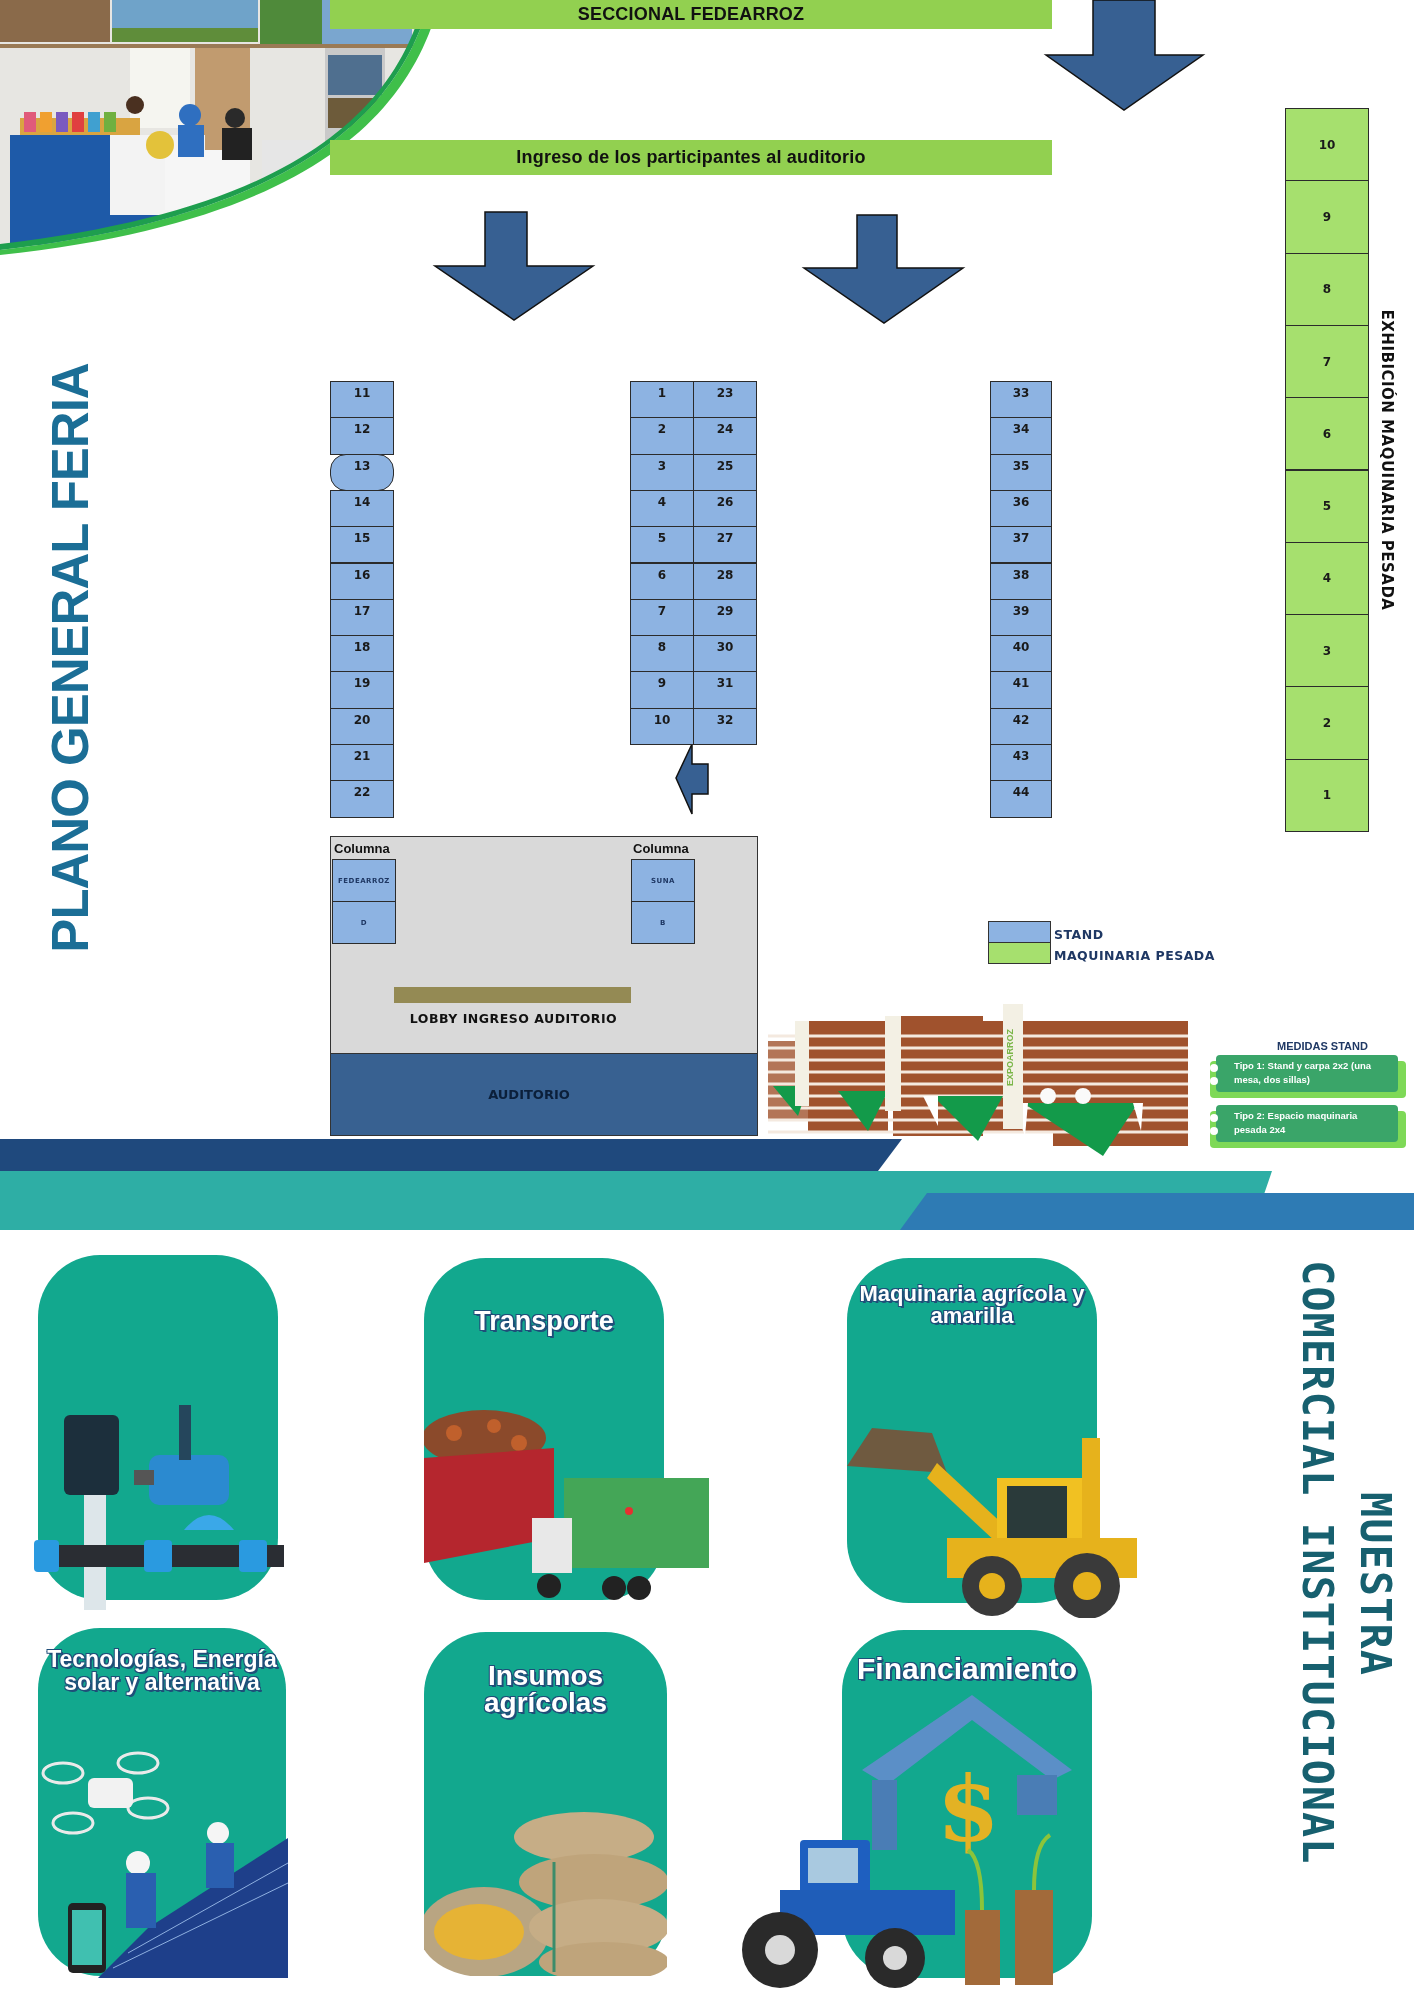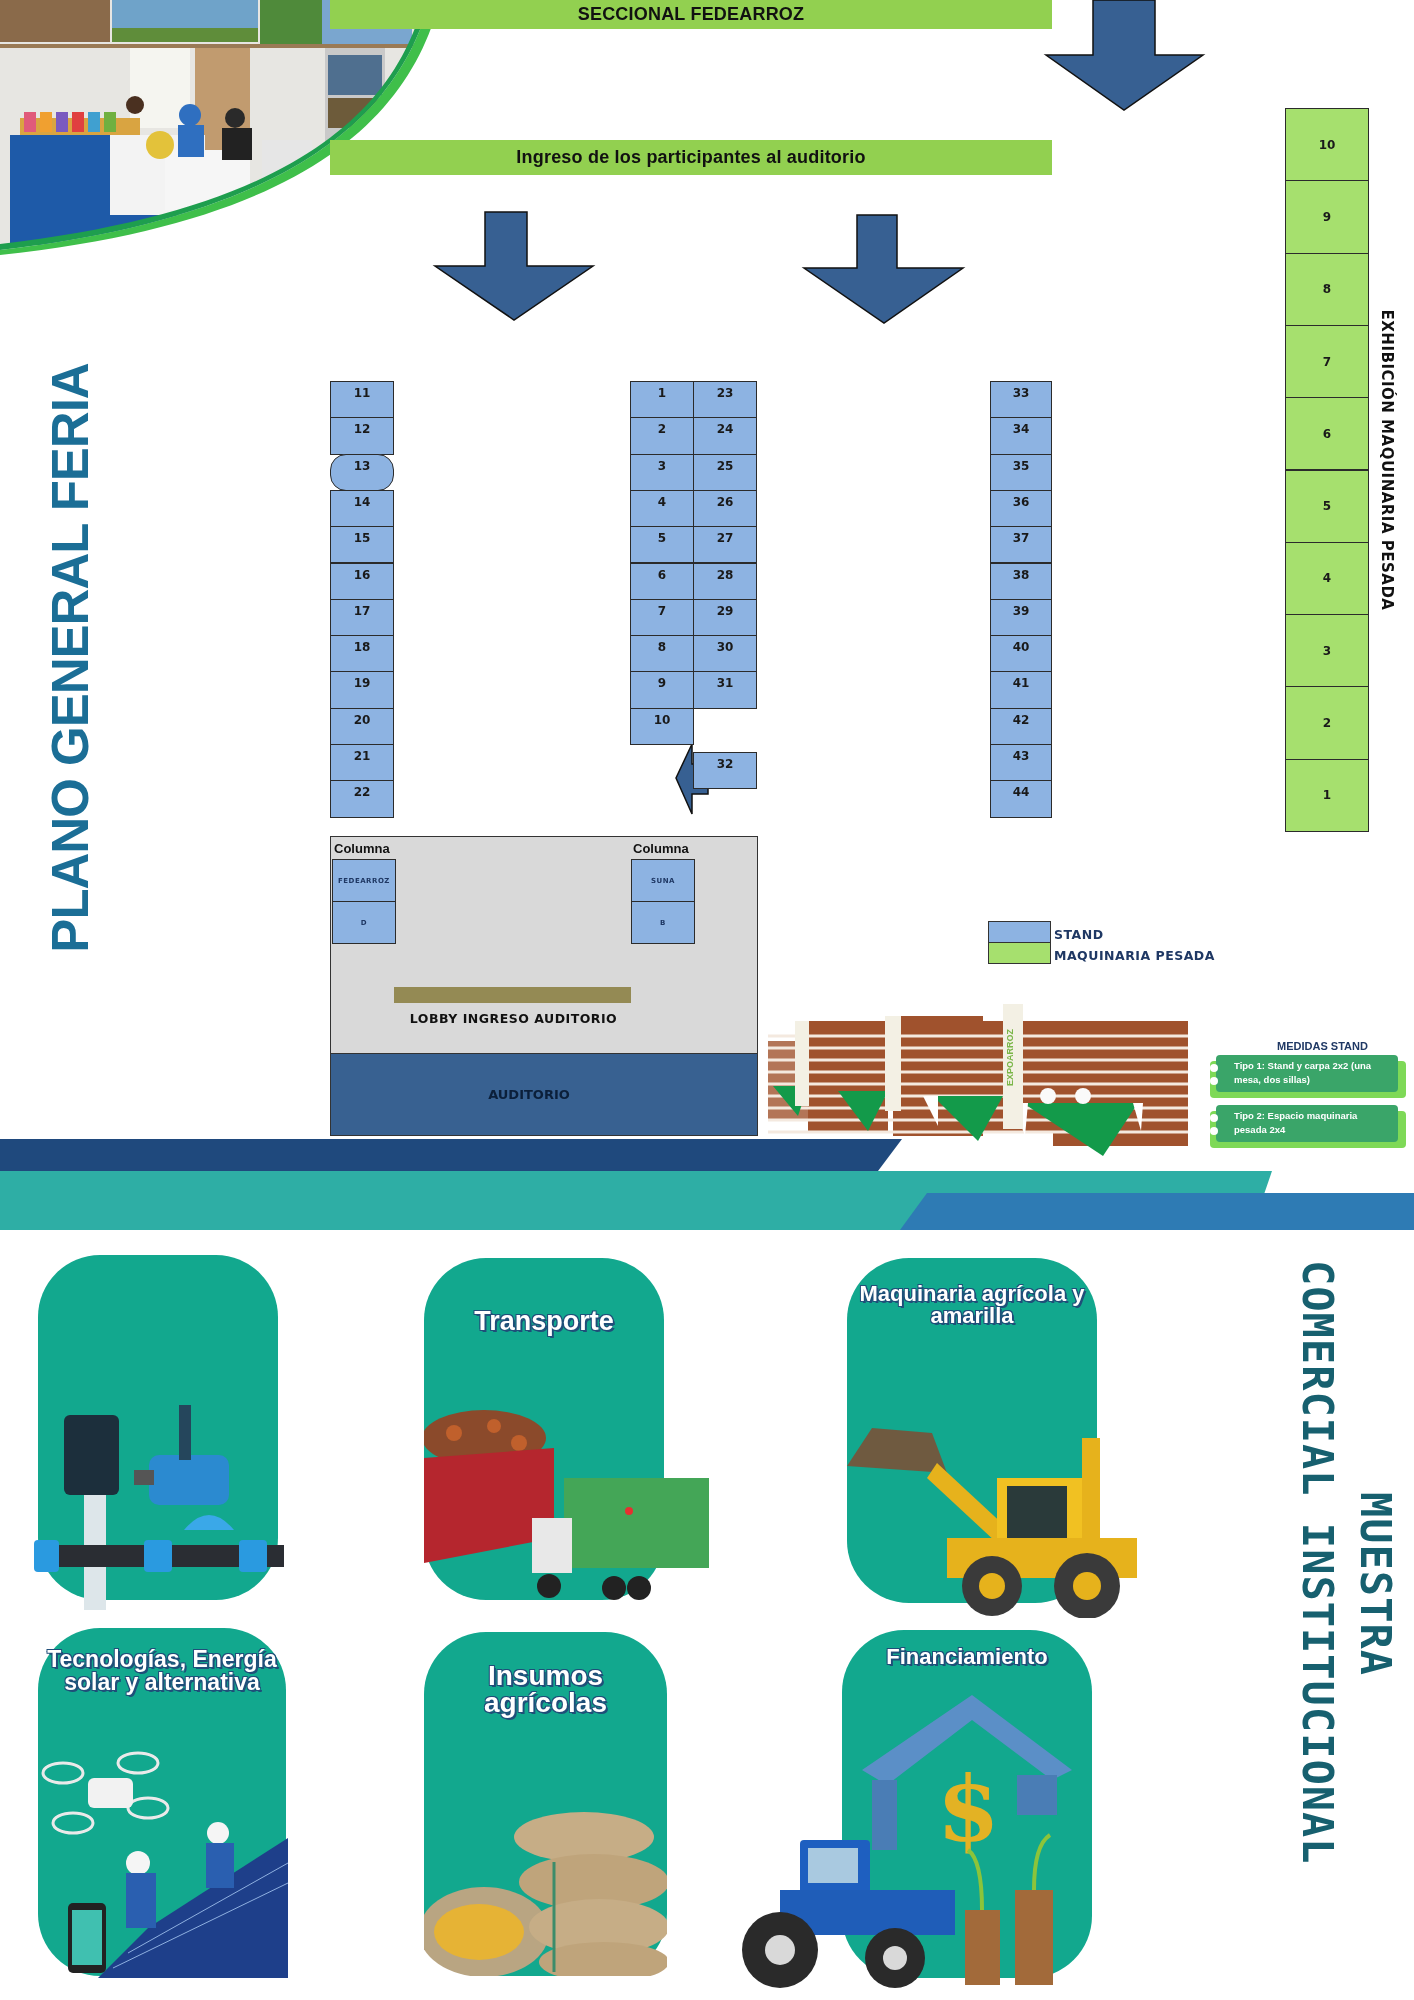--- a/index.html
+++ b/index.html
@@ -176,21 +176,21 @@
 <div id="col-center-b" class="stand-col">
     <div class="stand" style="left: 693px; top: 381px; width: 64px; height: 37.3px;"><span>23</span></div>
     <div class="stand" style="left: 693px; top: 417.3px; width: 64px; height: 37.3px;"><span>24</span></div>
     <div class="stand" style="left: 693px; top: 453.6px; width: 64px; height: 37.3px;"><span>25</span></div>
     <div class="stand" style="left: 693px; top: 489.9px; width: 64px; height: 37.3px;"><span>26</span></div>
     <div class="stand" style="left: 693px; top: 526.2px; width: 64px; height: 37.3px;"><span>27</span></div>
     <div class="stand" style="left: 693px; top: 562.5px; width: 64px; height: 37.3px;"><span>28</span></div>
     <div class="stand" style="left: 693px; top: 598.8px; width: 64px; height: 37.3px;"><span>29</span></div>
     <div class="stand" style="left: 693px; top: 635.1px; width: 64px; height: 37.3px;"><span>30</span></div>
     <div class="stand" style="left: 693px; top: 671.4px; width: 64px; height: 37.3px;"><span>31</span></div>
-    <div class="stand" style="left: 693px; top: 707.7px; width: 64px; height: 37.3px; margin-top: 44px;"><span>32</span></div>
+    <div class="stand" style="left: 693px; top: 707.7px; width: 64px; height: 37.3px;"><span>32</span></div>
   </div>
 <div id="col-right" class="stand-col">
     <div class="stand" style="left: 990px; top: 381px; width: 62px; height: 37.3px;"><span>33</span></div>
     <div class="stand" style="left: 990px; top: 417.3px; width: 62px; height: 37.3px;"><span>34</span></div>
     <div class="stand" style="left: 990px; top: 453.6px; width: 62px; height: 37.3px;"><span>35</span></div>
     <div class="stand" style="left: 990px; top: 489.9px; width: 62px; height: 37.3px;"><span>36</span></div>
     <div class="stand" style="left: 990px; top: 526.2px; width: 62px; height: 37.3px;"><span>37</span></div>
     <div class="stand" style="left: 990px; top: 562.5px; width: 62px; height: 37.3px;"><span>38</span></div>
     <div class="stand" style="left: 990px; top: 598.8px; width: 62px; height: 37.3px;"><span>39</span></div>
     <div class="stand" style="left: 990px; top: 635.1px; width: 62px; height: 37.3px;"><span>40</span></div>
@@ -399,21 +399,21 @@
     <ellipse cx="55" cy="120" rx="45" ry="28" fill="#e6b335"></ellipse>
     <ellipse cx="160" cy="25" rx="70" ry="25" fill="#c6ad86"></ellipse>
     <ellipse cx="170" cy="70" rx="75" ry="28" fill="#bfa47b"></ellipse>
     <ellipse cx="175" cy="115" rx="70" ry="28" fill="#c6ad86"></ellipse>
     <ellipse cx="180" cy="150" rx="65" ry="20" fill="#bfa47b"></ellipse>
     <line x1="130" y1="50" x2="130" y2="160" stroke="#3c8c6a" stroke-width="3"></line>
   </svg>
 </div>
 
 <div class="card" style="left:842px;top:1630px;width:250px;height:348px;">
-  <div class="card-title" style="top:16px;font-size:22px;">Financiamiento</div>
+  <div class="card-title" style="top:24px;font-size:30px;">Financiamiento</div>
   <svg class="illus" style="left:0;top:60px;width:250px;height:200px;" viewBox="0 0 250 200">
     <polygon points="20,80 130,5 230,80 210,90 130,30 45,95" fill="#5b8fc7"></polygon>
     <rect x="30" y="90" width="25" height="70" fill="#4a7db5"></rect>
     <rect x="175" y="85" width="40" height="40" fill="#4a7db5"></rect>
     <text x="95" y="150" font-size="90" font-weight="bold" fill="#e3b224" font-family="DejaVu Serif, serif">$</text>
   </svg>
 </div>
 <svg class="abs" style="left:720px;top:1830px;width:360px;height:160px;" viewBox="0 0 360 160">
   <rect x="80" y="10" width="70" height="55" fill="#1e5fc0" rx="4"></rect>
   <rect x="88" y="18" width="50" height="35" fill="#a9c9e0"></rect>

